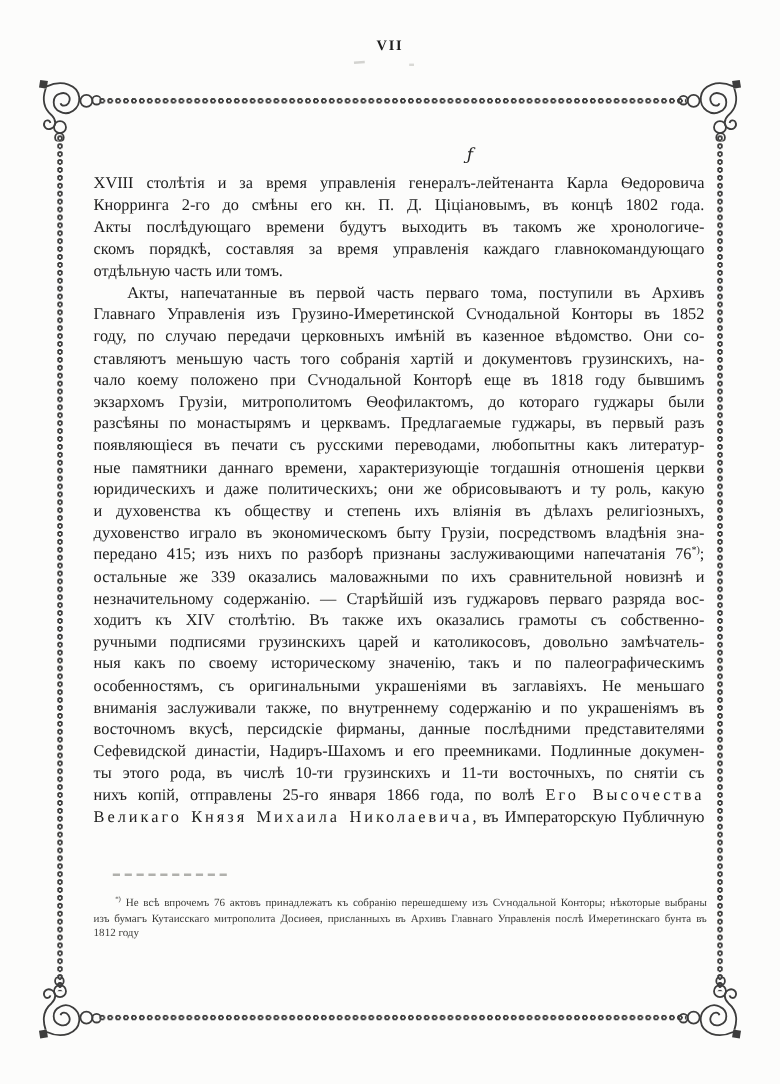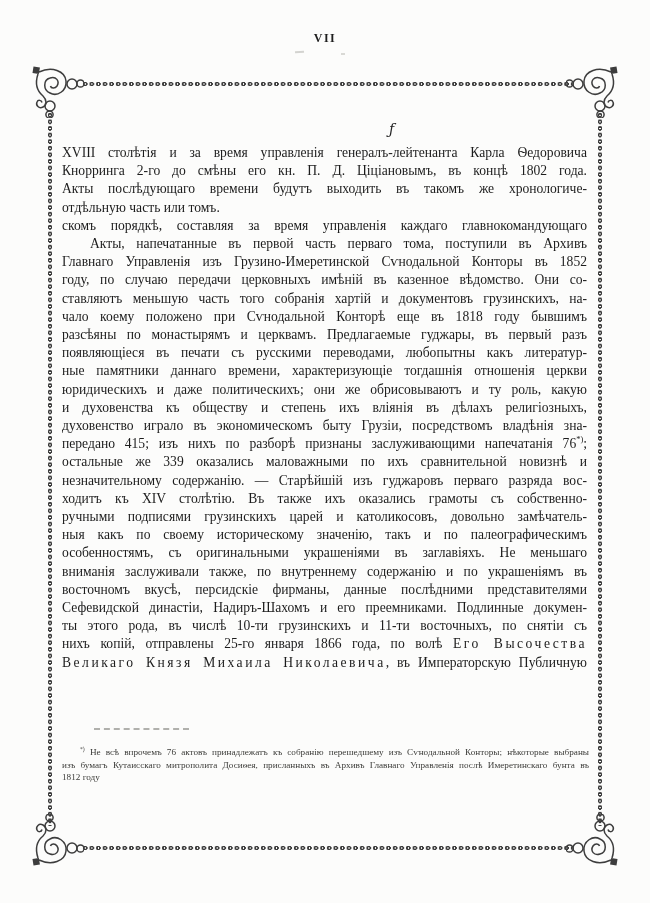--- a/index.html
+++ b/index.html
@@ -41,21 +41,21 @@
   .corner.tl { left:28px;  top:62px; }
   .corner.tr { left:566px; top:62px;  transform:scaleX(-1); }
   .corner.bl { left:28px;  top:814px; transform:scaleY(-1); }
   .corner.br { left:566px; top:814px; transform:scale(-1,-1); }
 
   
   .body-text {
     position:absolute; left:62px; top:144px; width:525px;
     font-size:13.6px; line-height:18.2px; color:#1c1c1c;
   }
-  .line { text-align:justify; text-align-last:justify; }
+  .line { text-align:justify; text-align-last:justify;margin-left:16px; }
   .line.final { text-align-last:left; }
   .body-text .line.indent { text-indent:28px; }
   .sup { vertical-align:super; font-size:.62em; line-height:0; }
   .spaced { letter-spacing:2.5px;font-family:Liberation Serif, serif; }
 
   .ink-mark {
     position:absolute; left:389px; top:121px;
     font-family:"DejaVu Serif",serif; font-style:italic;
     font-size:14px; color:#242424;
   }
@@ -131,27 +131,28 @@
       </g>
     </svg>
   </div>
 
   <div class="ink-mark">ƒ</div>
 
   <div class="body-text" id="body-text">
       <div class="line"><span>XVIII столѣтія и за время управленія генералъ-лейтенанта Карла Ѳедоровича</span></div>
       <div class="line"><span>Кнорринга 2-го до смѣны его кн. П. Д. Ціціановымъ, въ концѣ 1802 года.</span></div>
       <div class="line"><span>Акты послѣдующаго времени будутъ выходить въ такомъ же хронологиче-</span></div>
+      <div class="line"><span>скомъ порядкѣ, составляя за время управленія каждаго главнокомандующаго</span></div>
       <div class="line final"><span>отдѣльную часть или томъ.</span></div>
-      <div class="line"><span>скомъ порядкѣ, составляя за время управленія каждаго главнокомандующаго</span></div>
       <div class="line indent"><span>Акты, напечатанные въ первой часть перваго тома, поступили въ Архивъ</span></div>
       <div class="line"><span>Главнаго Управленія изъ Грузино-Имеретинской Сѵнодальной Конторы въ 1852</span></div>
       <div class="line"><span>году, по случаю передачи церковныхъ имѣній въ казенное вѣдомство. Они со-</span></div>
       <div class="line"><span>ставляютъ меньшую часть того собранія хартій и документовъ грузинскихъ, на-</span></div>
       <div class="line"><span>чало коему положено при Сѵнодальной Конторѣ еще въ 1818 году бывшимъ</span></div>
+      <div class="line"><span>экзархомъ Грузіи, митрополитомъ Ѳеофилактомъ, до котораго гуджары были</span></div>
       <div class="line"><span>разсѣяны по монастырямъ и церквамъ. Предлагаемые гуджары, въ первый разъ</span></div>
       <div class="line"><span>появляющіеся въ печати съ русскими переводами, любопытны какъ литератур-</span></div>
       <div class="line"><span>ные памятники даннаго времени, характеризующіе тогдашнія отношенія церкви</span></div>
       <div class="line"><span>юридическихъ и даже политическихъ; они же обрисовываютъ и ту роль, какую</span></div>
       <div class="line"><span>и духовенства къ обществу и степень ихъ вліянія въ дѣлахъ религіозныхъ,</span></div>
       <div class="line"><span>духовенство играло въ экономическомъ быту Грузіи, посредствомъ владѣнія зна-</span></div>
       <div class="line"><span>передано 415; изъ нихъ по разборѣ признаны заслуживающими напечатанія 76</span><span class="sup">*)</span><span>;</span></div>
       <div class="line"><span>остальные же 339 оказались маловажными по ихъ сравнительной новизнѣ и</span></div>
       <div class="line"><span>незначительному содержанію. — Старѣйшій изъ гуджаровъ перваго разряда вос-</span></div>
       <div class="line"><span>ходитъ къ XIV столѣтію. Въ также ихъ оказались грамоты съ собственно-</span></div>

